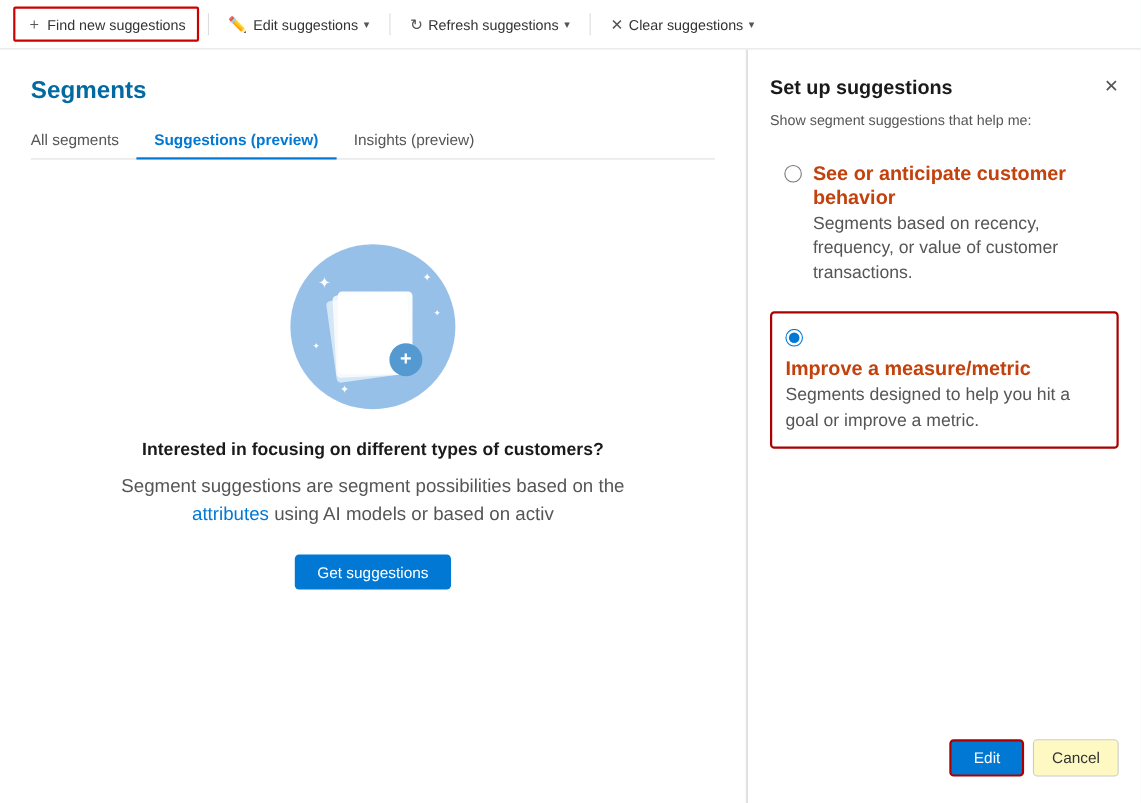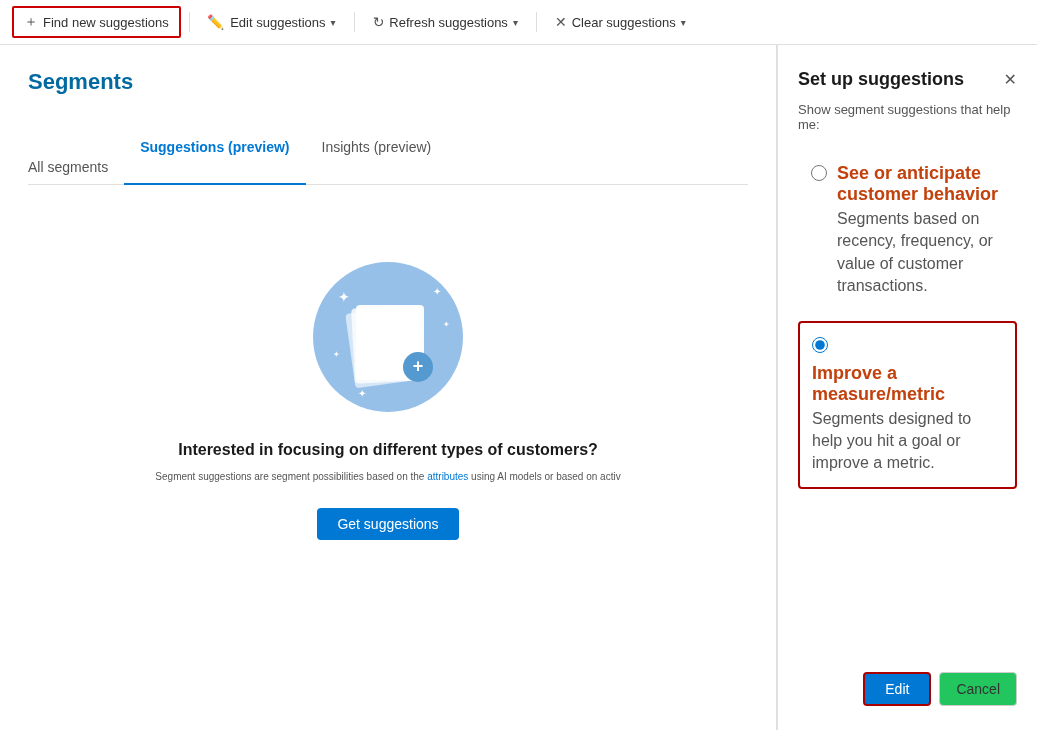--- a/index.html
+++ b/index.html
@@ -82,21 +82,21 @@
       cursor: pointer;
       font-size: 14px;
       color: #555;
       border-bottom: 2px solid transparent;
       margin-bottom: -1px;
       background: transparent;
       border-top: none;
       border-left: none;
       border-right: none;
     }
-    .tab:first-child { padding-left: 0; margin-top: 40px; }
+    .tab:first-child { padding-left: 0; }
     .tab.active {
       color: #0078d4;
       border-bottom: 2px solid #0078d4;
       font-weight: 600;
     }
 
     
     .center-content {
       display: flex;
       flex-direction: column;
@@ -114,42 +114,43 @@
 
     .content-title {
       font-size: 16px;
       font-weight: 600;
       color: #1a1a1a;
       margin-bottom: 10px;
       text-align: center;
     }
 
     .content-desc {
-      font-size: 10px;
-      color: #555;
+      font-size: 17px;
+      color: #555;
+      text-align: center;
       max-width: 500px;
       margin-bottom: 24px;
       line-height: 1.5;
     }
     .content-desc a { color: #0078d4; text-decoration: none; }
 
     .get-suggestions-btn {
       background: #0078d4;
       color: #fff;
       border: none;
       padding: 8px 20px;
       border-radius: 4px;
       cursor: pointer;
       font-size: 14px;
       font-weight: 500;
     }
 
     
     .right-panel {
-      width: 260px;
+      width: 358px;
       background: #fff;
       padding: 24px 20px;
       display: flex;
       flex-direction: column;
       border-left: 1px solid #e0e0e0;
       flex-shrink: 0;
     }
 
     .panel-title {
       font-size: 18px;
@@ -228,21 +229,21 @@
       color: #fff;
       border: 2px solid #a00;
       padding: 7px 20px;
       border-radius: 4px;
       cursor: pointer;
       font-size: 14px;
       font-weight: 500;
     }
 
     .btn-cancel {
-      background: #22c55e;
+      background: #fef9c3;
       color: #333;
       border: 1px solid #ccc;
       padding: 7px 16px;
       border-radius: 4px;
       cursor: pointer;
       font-size: 14px;
     }
   </style>
 </head>
 <body>

